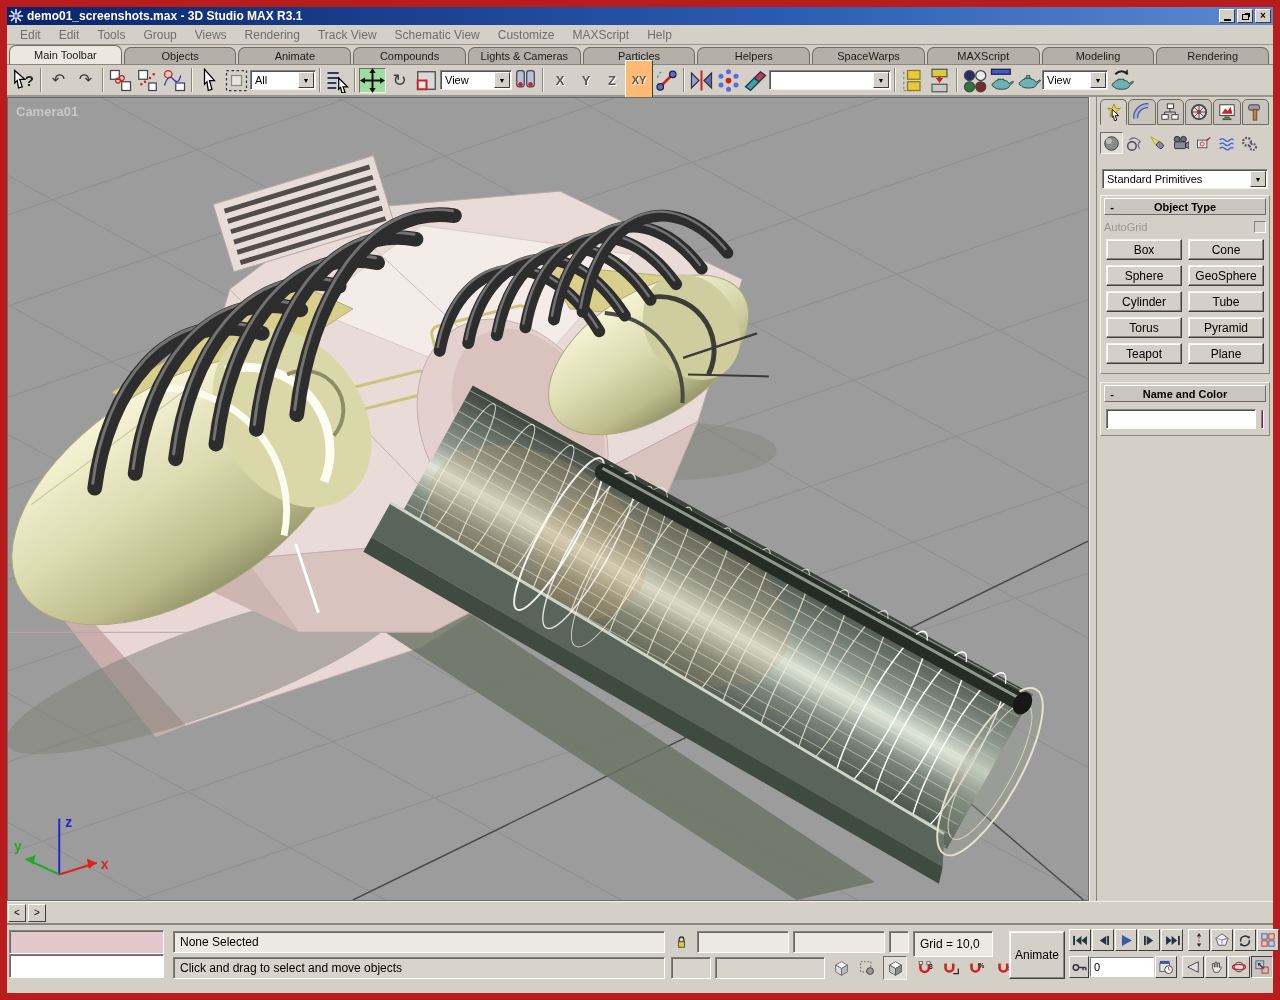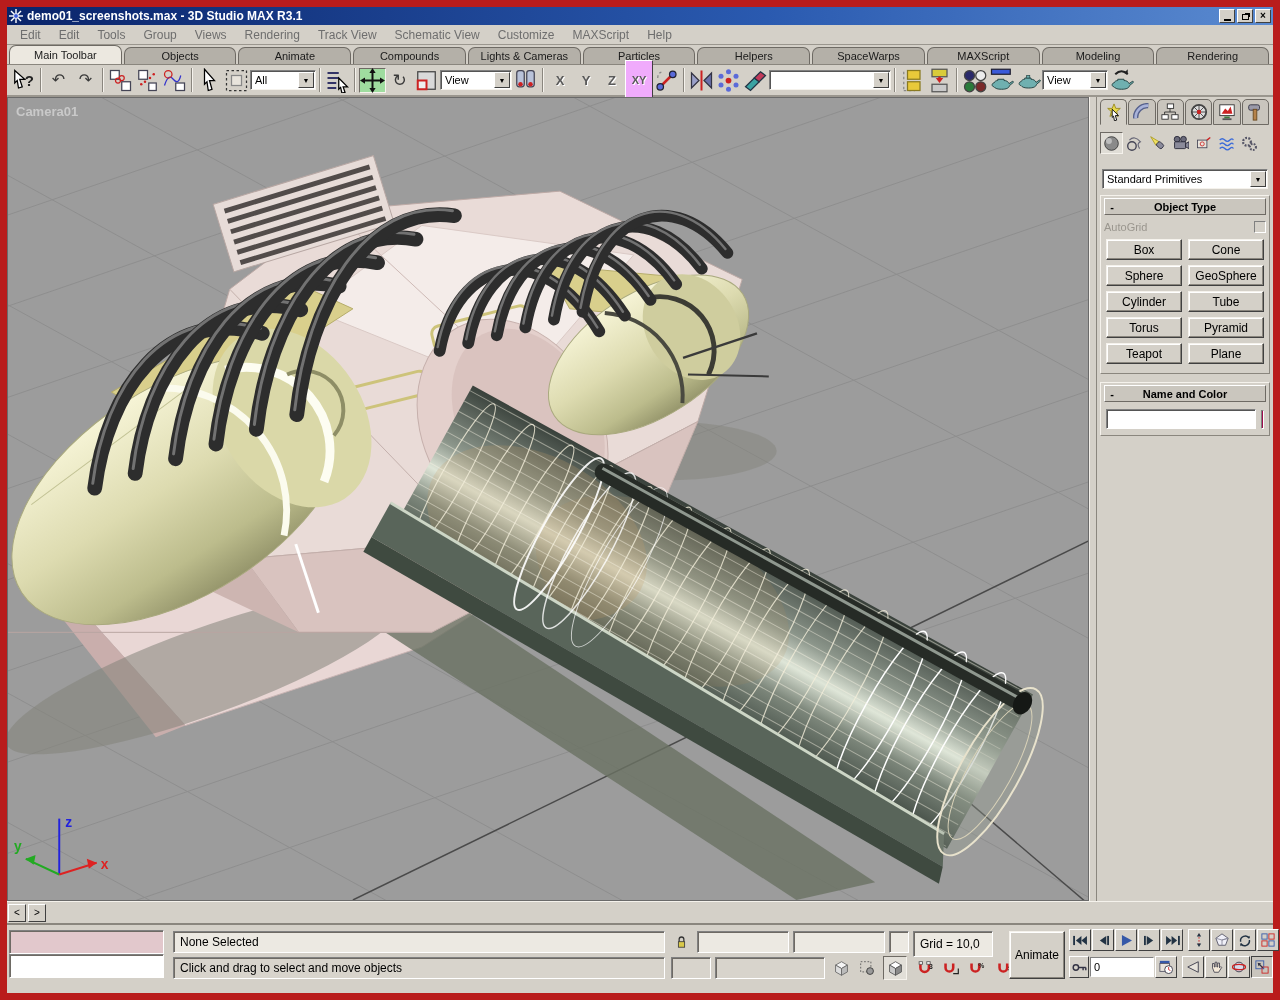--- a/index.html
+++ b/index.html
@@ -24,21 +24,21 @@
   
   .toolbar{height:32px;flex:0 0 32px;display:flex;align-items:center;padding:0 3px;border-bottom:2px solid #9a968e;background:#d4d0c8}
   .ti{width:27px;height:25px;display:inline-flex;align-items:center;justify-content:center;border:1px solid transparent;flex:0 0 auto}
   .ti.green{background:#9fdc9f;border-color:#6e6a64 #f5f2ec #f5f2ec #6e6a64}
   .uni{font-family:"DejaVu Sans",sans-serif;font-size:16px;color:#3a3a3a;line-height:1}
   .sep{width:2px;height:24px;margin:0 3px;border-left:1px solid #8a867e;border-right:1px solid #f5f2ec;flex:0 0 auto}
   .dd{display:inline-flex;height:20px;background:#fff;border:1px solid;border-color:#808080 #f5f2ec #f5f2ec #808080;box-shadow:inset 1px 1px 0 #555;align-items:center;flex:0 0 auto}
   .ddv{flex:1;padding:0 4px;font-size:11px;white-space:nowrap;overflow:hidden}
   .dda{width:16px;height:16px;margin:1px;background:#d4d0c8;border:1px solid;border-color:#fff #404040 #404040 #fff;display:flex;align-items:center;justify-content:center;font-size:7px;color:#000}
   .axisbtn{font-weight:bold;font-size:13px;color:#5a5a5a;text-shadow:1px 1px 0 #fff;width:26px;text-align:center;flex:0 0 auto}
-  .xybtn{width:28px;height:40px;border:1px solid;border-color:#fff #404040 #404040 #fff;background:#f0abfc;display:inline-flex;align-items:center;justify-content:center;font-weight:bold;font-size:11px;color:#5a5a5a;text-shadow:1px 1px 0 #fff;flex:0 0 auto}
+  .xybtn{width:28px;height:40px;border:1px solid;border-color:#fff #404040 #404040 #fff;background:#fdba74;display:inline-flex;align-items:center;justify-content:center;font-weight:bold;font-size:11px;color:#5a5a5a;text-shadow:1px 1px 0 #fff;flex:0 0 auto}
   
   .main{flex:1;display:flex;min-height:0}
   .viewport{width:1096px;position:relative;background:#9c9c9c;border:1px solid #6a6a6a;overflow:hidden}
   .viewport svg{display:block;width:100%;height:100%}
   .vplabel{position:absolute;top:6px;left:8px;color:#c9c9c9;font-weight:bold;font-size:13px}
   .splitter{width:8px;background:#d4d0c8;border-left:1px solid #f5f2ec;border-right:1px solid #8a867e}
   .cmdpanel{width:176px;background:#d4d0c8;padding:2px 3px 0 3px;display:flex;flex-direction:column}
   .ptabs{display:flex;height:26px;margin-bottom:4px}
   .ptab{flex:1;height:26px;border:1px solid #6e6a64;border-radius:5px 5px 0 0;display:flex;align-items:center;justify-content:center;background:#c9c5bd;margin-right:1px}
   .ptab.active{background:#d4d0c8;border-bottom-color:#d4d0c8}

